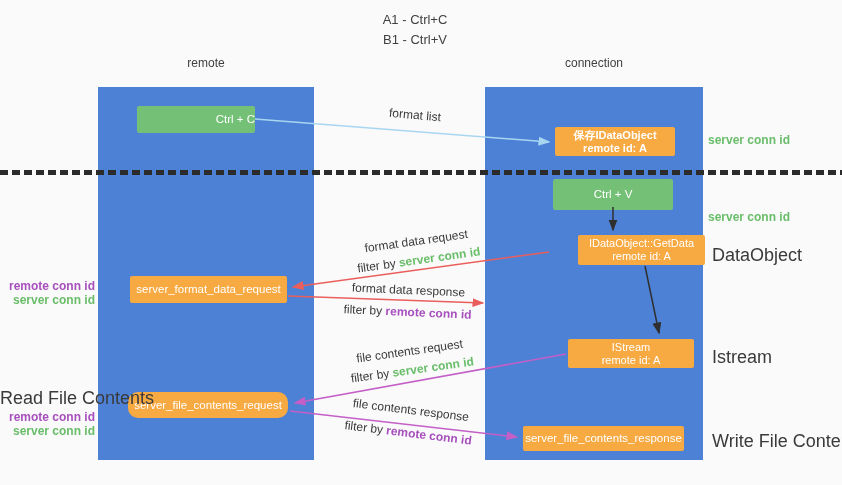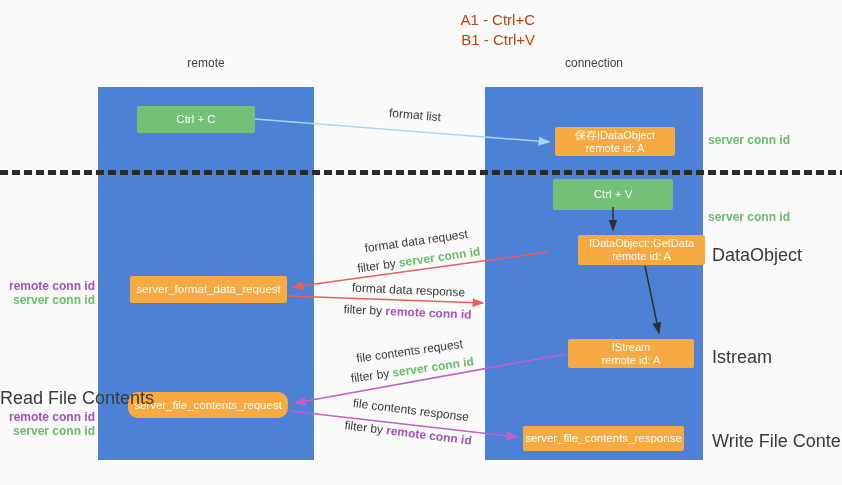--- a/index.html
+++ b/index.html
@@ -3,21 +3,21 @@
 <meta charset="utf-8">
 <style>
   html,body{margin:0;padding:0;background:#fafafa;}
   #canvas{
     position:relative;width:842px;height:485px;overflow:hidden;
     background:var(--bg,#fafafa);
     font-family:"Liberation Sans","DejaVu Sans",sans-serif;
     color:#3a3a3a;
   }
   .abs{position:absolute;}
-  .title{left:295px;top:10px;width:240px;text-align:right;font-size:15px;line-height:20px;color:#c2410c;}
+  .title{left:295px;top:10px;width:240px;text-align:center;font-size:13px;line-height:20px;color:#404040;}
   .lifeline-header{top:56px;text-align:center;font-size:12px;line-height:15px;color:#3f3f3f;}
   .col{top:87px;height:373px;background:var(--lifeline-blue);}
   .dashed-sep{left:0;top:170px;width:842px;height:5px;
     background:repeating-linear-gradient(90deg,#2b2b2b 0 8px,transparent 8px 12px);}
   .node{display:flex;flex-direction:column;align-items:center;justify-content:center;
     color:#fff;text-align:center;border-radius:2px;font-size:11.5px;line-height:13px;white-space:nowrap;}
   .green-node{background:var(--node-green);}
   .orange-node{background:var(--node-orange);}
   .side-label{font-size:18px;white-space:nowrap;}
   .left-stack{width:95px;text-align:right;}
@@ -48,25 +48,25 @@
   </div>
   <div class="abs lifeline-header" style="left:485px;width:218px;">
     <div>connection</div>
   </div>
 
   <div class="abs col" style="left:98px;width:216px;"></div>
   <div class="abs col" style="left:485px;width:218px;"></div>
 
   <div class="abs dashed-sep"></div>
 
-  <div class="abs node green-node" style="left:137px;top:106px;width:118px;height:27px;">
+  <div class="abs node green-node" style="left:137px;top:106px;width:118px;height:27px;align-items:flex-end;">
     <span>Ctrl + C</span>
   </div>
 
-  <div class="abs node orange-node" style="left:555px;top:127px;width:120px;height:29px;font-size:11px;">
+  <div class="abs node orange-node" style="left:555px;top:127px;width:120px;height:29px;font-size:11px;font-weight:bold;">
     <span>保存IDataObject</span>
     <span>remote id: A</span>
   </div>
 
   <div class="abs node green-node" style="left:553px;top:179px;width:120px;height:31px;">
     <span>Ctrl + V</span>
   </div>
 
   <div class="abs node orange-node" style="left:550px;top:235px;width:127px;height:30px;font-size:11px;margin-left:28px;">
     <span>IDataObject::GetData</span>

